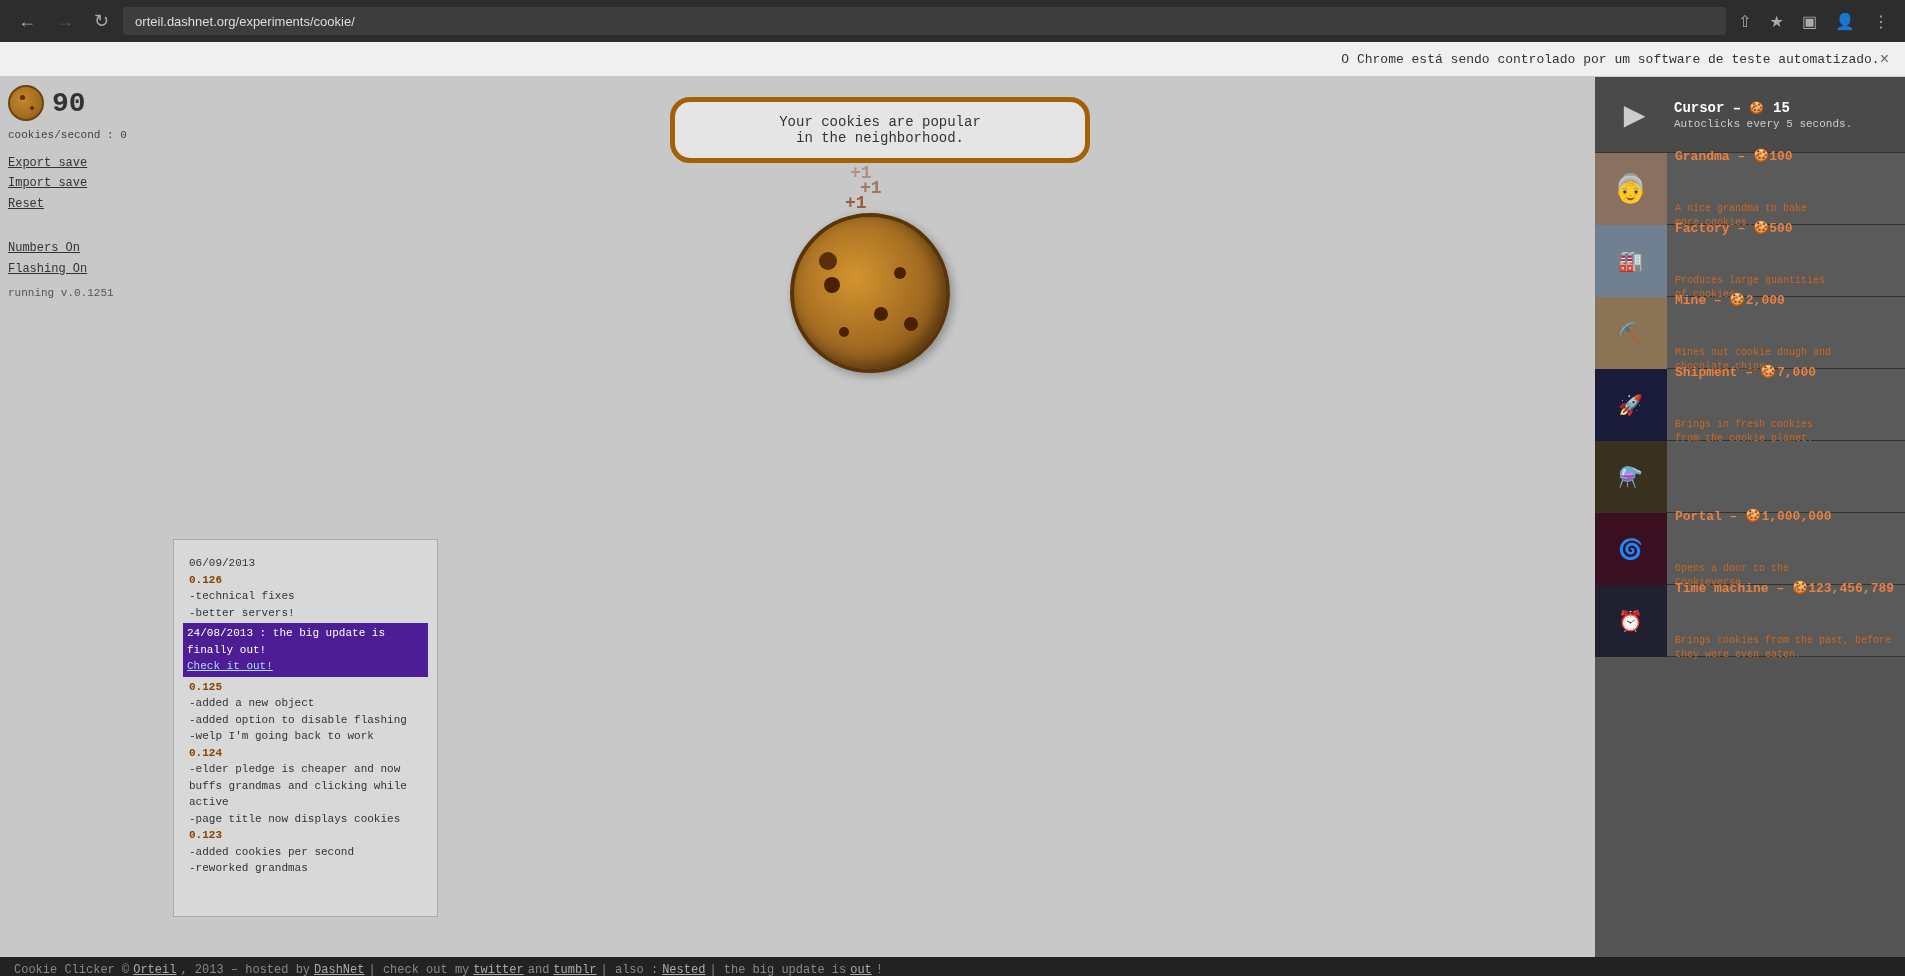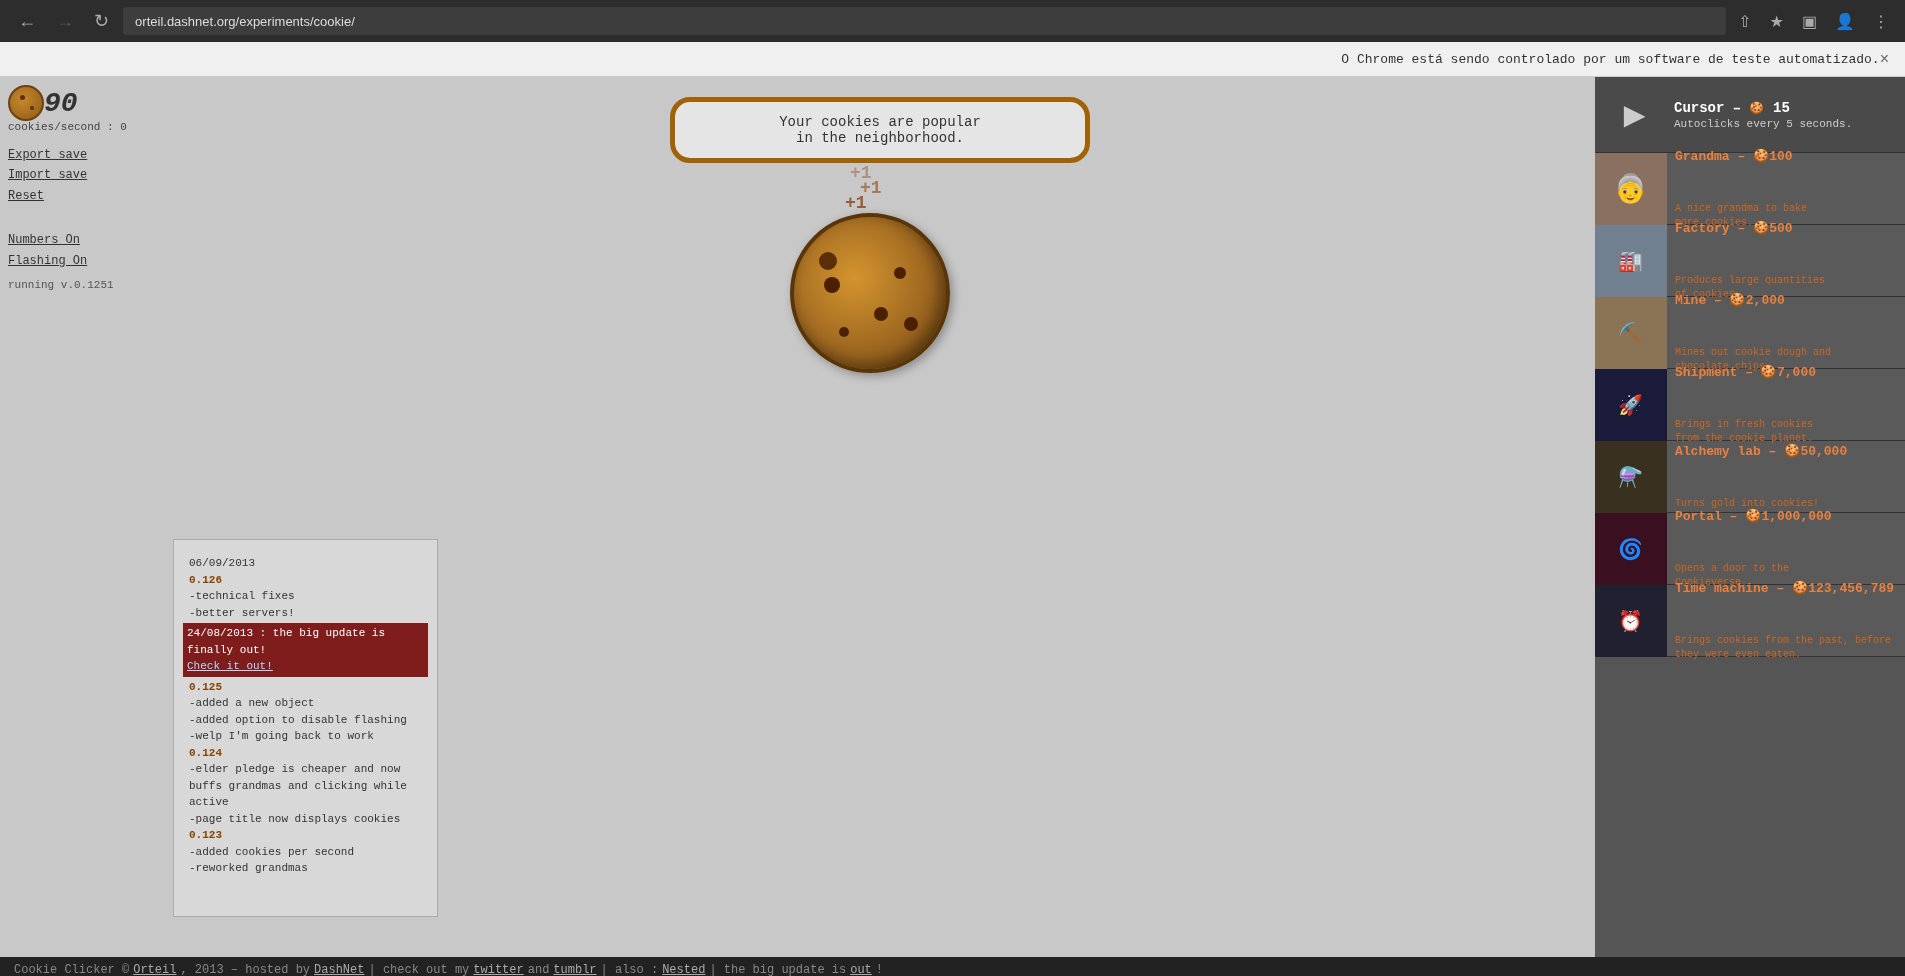--- a/index.html
+++ b/index.html
@@ -79,22 +79,22 @@
     
     .left-panel {
       width: 165px;
       padding: 8px;
       flex-shrink: 0;
     }
 
     .cookie-count-area {
       display: flex;
       align-items: center;
-      gap: 0;
-      font-style: italic;
+      gap: 8px;
+      margin-bottom: 8px;
     }
     .cookie-icon-small {
       width: 36px;
       height: 36px;
       border-radius: 50%;
       background: radial-gradient(circle at 40% 40%, #c8882a, #8b5a1a);
       border: 2px solid #6b4210;
       display: flex;
       align-items: center;
       justify-content: center;
@@ -244,21 +244,21 @@
       font-size: 11px;
       color: #333;
       line-height: 1.5;
       border-radius: 26px;
     }
     .changelog-scroll::-webkit-scrollbar { width: 10px; }
     .changelog-scroll::-webkit-scrollbar-track { background: #ccc; }
     .changelog-scroll::-webkit-scrollbar-thumb { background: #888; }
 
     .changelog-highlight {
-      background: #7f1d1d;
+      background: #4c1d95;
       color: #fff;
       padding: 2px 4px;
       display: block;
       margin: 2px -6px;
     }
     .changelog-highlight a {
       color: #adf;
       text-decoration: underline;
     }
     .changelog-version {
@@ -558,26 +558,20 @@
           Shipment – <span>🍪</span>7,000
         </div>
         <div class="shop-item-desc">Brings in fresh cookies<br>from the cookie planet.</div>
       </div>
     </div>
 
     <div class="shop-item">
       <div class="shop-item-img">
         <div class="alchemy-img">⚗️</div>
       </div>
-      <div class="shop-item-content">
-        <div class="shop-item-title">
-          Alchemy lab – <span>🍪</span>50,000
-        </div>
-        <div class="shop-item-desc">Turns gold into cookies!</div>
-      </div>
     </div>
 
     <div class="shop-item">
       <div class="shop-item-img">
         <div class="portal-img">🌀</div>
       </div>
       <div class="shop-item-content">
         <div class="shop-item-title">
           Portal – <span>🍪</span>1,000,000
         </div>

